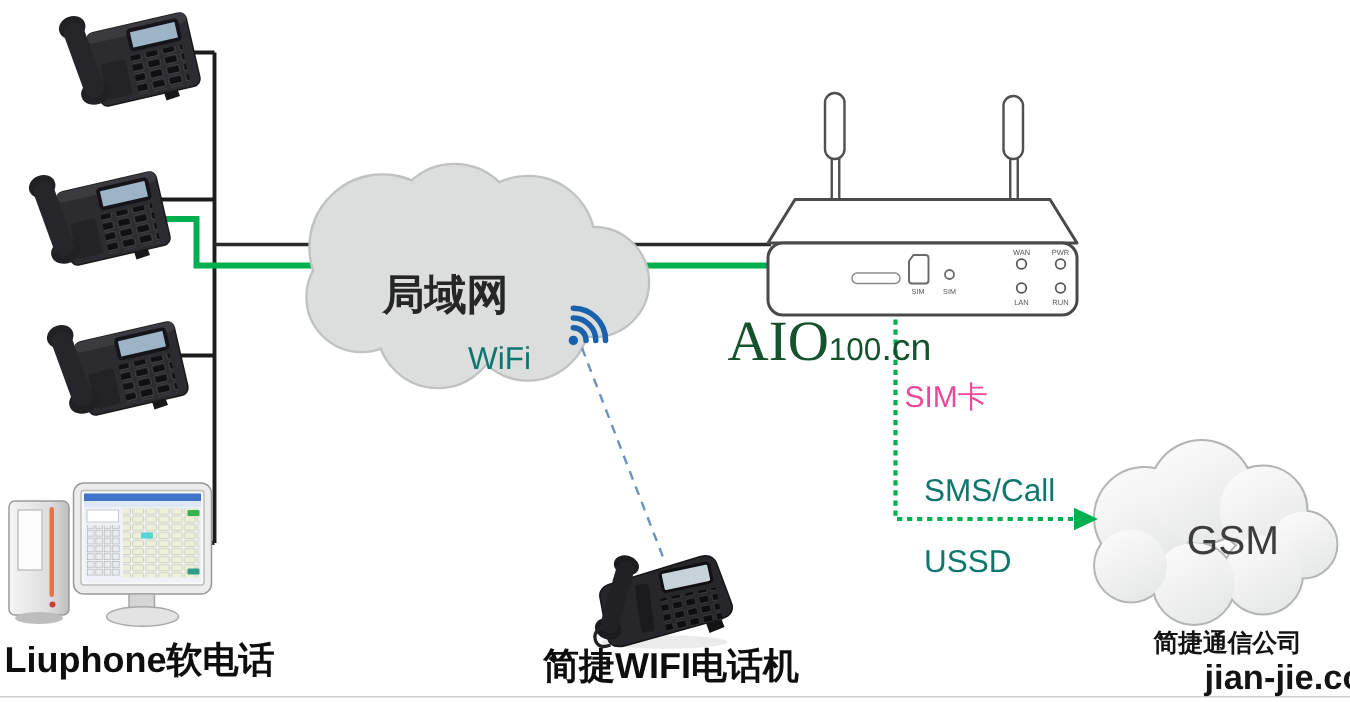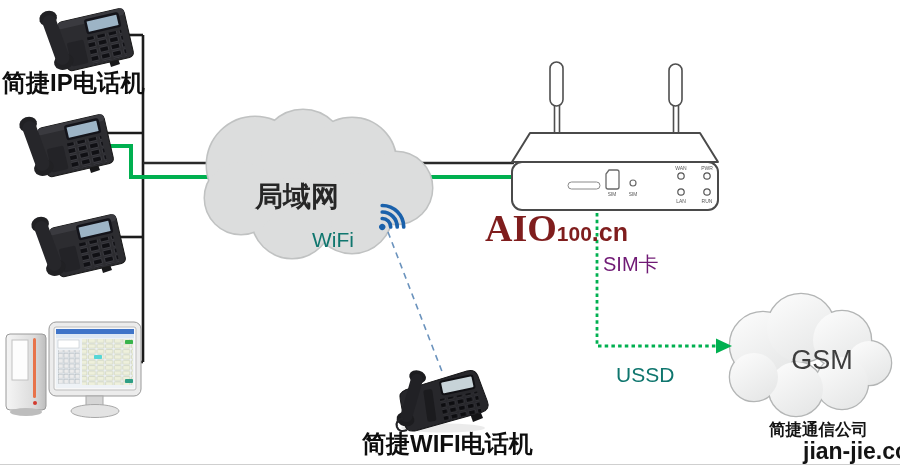--- a/index.html
+++ b/index.html
@@ -4,21 +4,21 @@
 <style>
   html,body{margin:0;padding:0;background:#fff;}
   #stage{
     position:relative;width:900px;height:468px;background:#ffffff;overflow:hidden;
     font-family:"Liberation Sans",sans-serif;
   }
   .abs{position:absolute;}
   .layer{position:absolute;left:0;top:0;width:900px;height:468px;}
   .lbl{color:#0e0e0e;font-weight:bold;font-size:24px;white-space:nowrap;}
   .sub{color:#0f766e;font-size:21px;white-space:nowrap;}
-  .brand{white-space:nowrap;color:#7f1d1d;font-weight:bold;line-height:1;text-align:center;}
+  .brand{white-space:nowrap;color:#14532d;font-weight:normal;line-height:1;text-align:center;}
   .brand .b-main{font-family:"Liberation Serif",serif;font-size:38px;}
   .brand .b-sub{font-size:21px;}
   .brand .b-tld{font-size:25px;}
   .watermark{color:#141414;font-weight:bold;white-space:nowrap;line-height:1;}
   .z1{z-index:1}.z2{z-index:2}.z3{z-index:3}.z5{z-index:5}.z6{z-index:6}
   svg{display:block;overflow:visible;}
   .svgtext{font-family:"Liberation Sans",sans-serif;}
 </style>
 </head>
 <body>
@@ -209,28 +209,29 @@
       <path d="M-0.5 19.5 A 23.3 23.3 0 0 1 32.5 19.5"></path>
     </g>
   </svg>
 
   <svg class="layer z5" viewBox="0 0 900 468">
     <path d="M388 232 L443 374" stroke="#6b93bd" stroke-width="1.6" stroke-dasharray="6 5" fill="none"></path>
     <path d="M597 213 V346 H716" stroke="#00b050" stroke-width="2.8" stroke-dasharray="3.5 3.2" fill="none"></path>
     <polygon points="716,338.5 732,346 716,353.5" fill="#00b050"></polygon>
   </svg>
 
-  <div class="abs z6 lbl" style="left:2px;top:67px">简捷IP电话机</div>
+  <div class="abs z6 lbl" style="left:3px;top:424px">Liuphone软电话</div>
   <div class="abs z6 sub" style="left:312px;top:228px">WiFi</div>
   <div class="abs z6 lbl" style="left:362px;top:428px">简捷WIFI电话机</div>
 
   <div class="abs z6 brand" style="left:485px;top:209px">
     <span class="b-main">AIO</span><span class="b-sub">100</span><span class="b-tld">.cn</span>
   </div>
 
-  <div class="abs z6" style="left:603px;top:251px;font-size:20px;color:#701a75">SIM卡</div>
+  <div class="abs z6" style="left:603px;top:251px;font-size:20px;color:#ec4899">SIM卡</div>
+  <div class="abs z6 sub" style="left:616px;top:316px">SMS/Call</div>
   <div class="abs z6 sub" style="left:616px;top:363px">USSD</div>
 
   <div class="abs z6 watermark" style="left:769px;top:421px;font-size:16.5px">简捷通信公司</div>
   <div class="abs z6 watermark" style="left:803px;top:440px;font-size:23px">jian-jie.com</div>
 
   <div class="abs z1" style="left:0;top:464px;width:900px;height:1px;background:#cfcfcf"></div>
 </div>
 
 </body></html>

